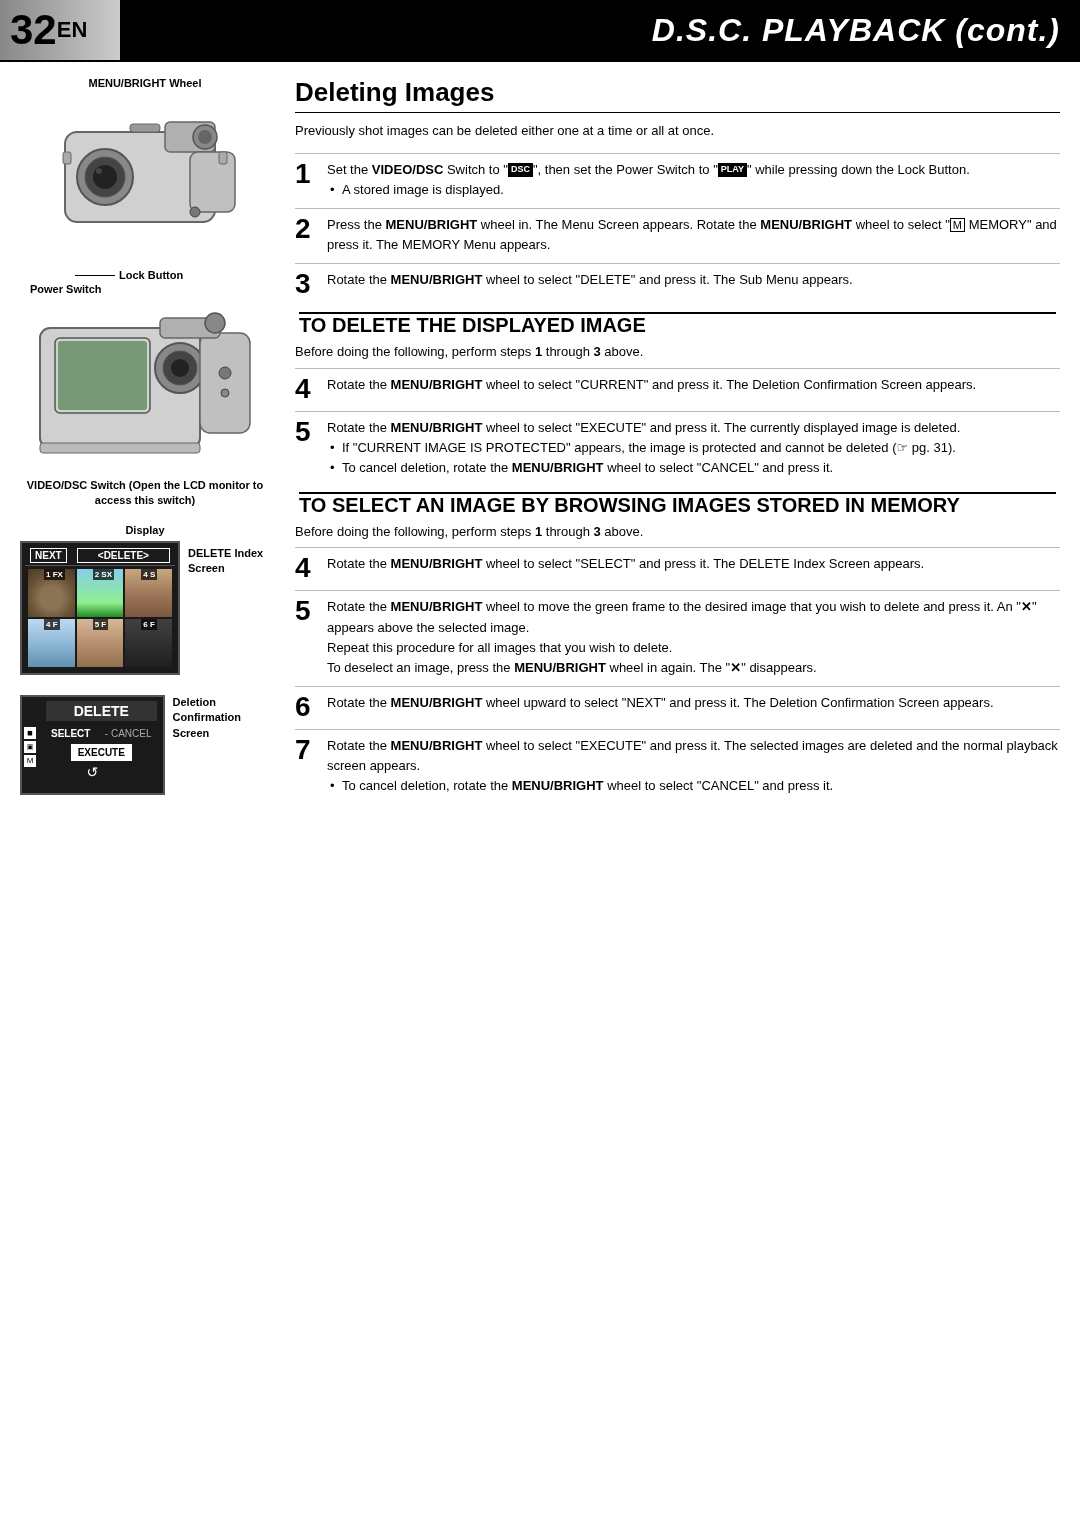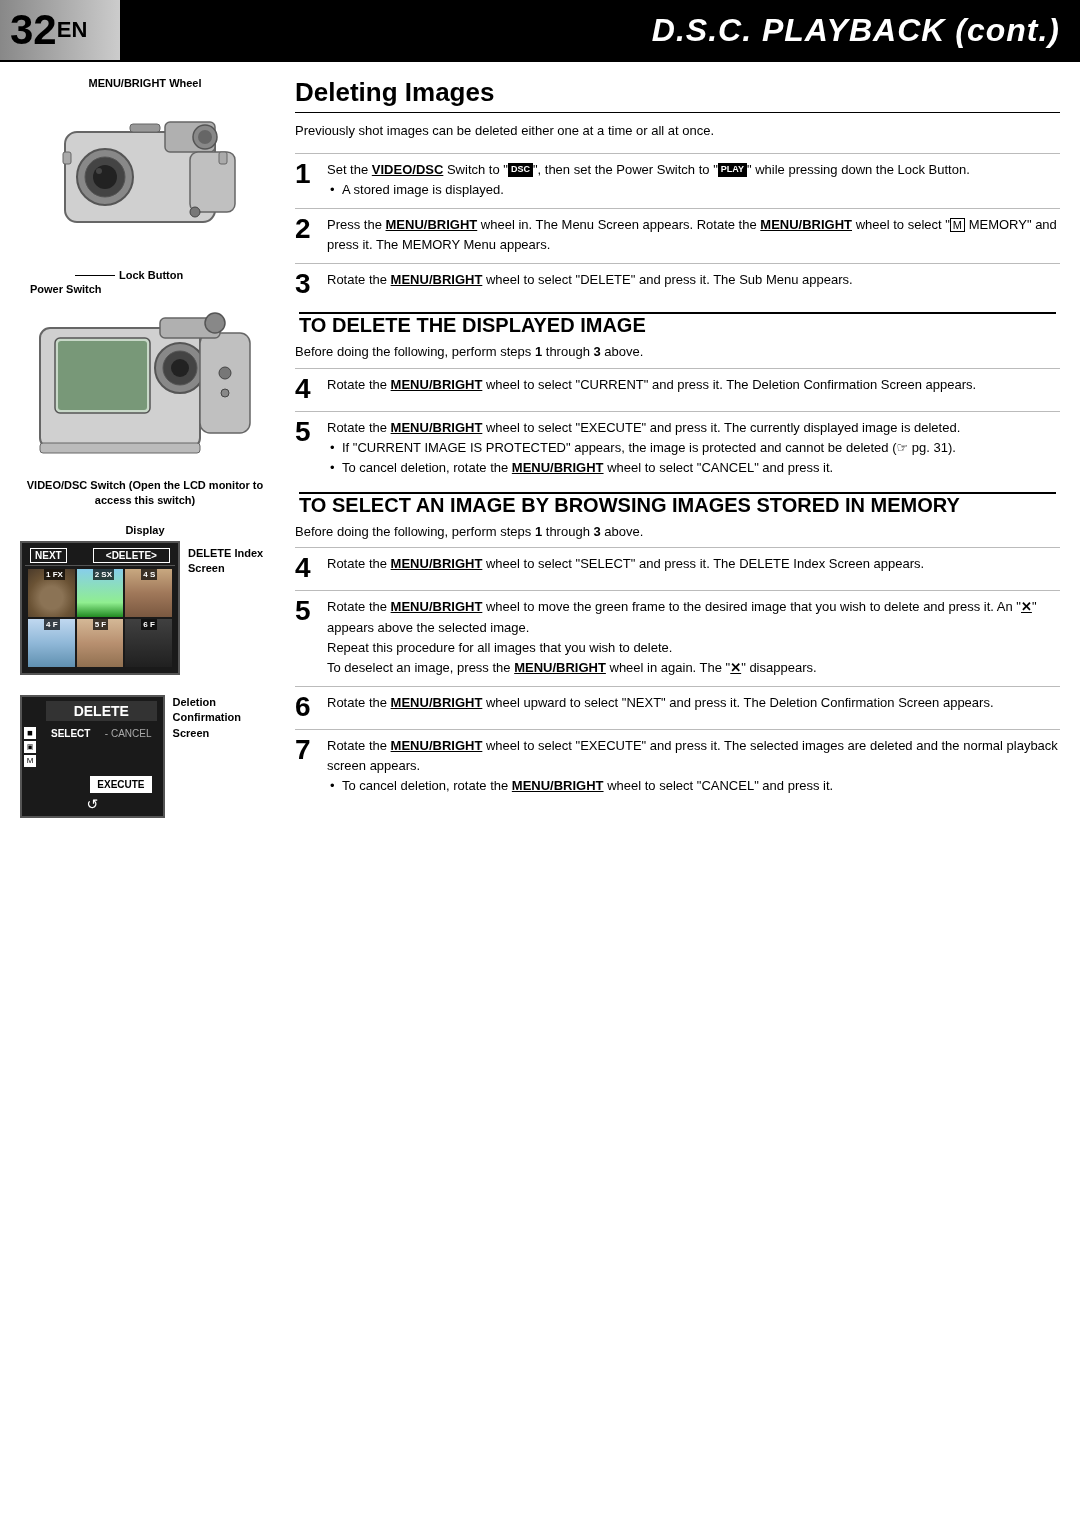--- a/index.html
+++ b/index.html
@@ -135,21 +135,21 @@
       border-bottom: 1px solid #555;
       justify-content: space-between;
     }
     .delete-index-top-bar .next-btn {
       border: 1px solid #fff;
       padding: 1px 4px;
       font-size: 10px;
     }
     .delete-index-top-bar .delete-btn {
       border: 1px solid #fff;
-      padding: 1px 12px;
+      padding: 1px 20px;
       font-size: 10px;
     }
     .thumbnail-grid {
       display: grid;
       grid-template-columns: repeat(3, 1fr);
       gap: 2px;
       padding: 3px;
     }
     .thumbnail-cell {
       background: #333;
@@ -261,21 +261,21 @@
       font-weight: bold;
       min-width: 32px;
       line-height: 1;
       padding-right: 8px;
     }
     .step-text {
       font-size: 13px;
       line-height: 1.55;
       flex: 1;
     }
-    .step-text b { font-weight: bold; text-decoration: underline; }
+    .step-text b { font-weight: bold; }
 
     .subsection-title {
       font-size: 20px;
       font-weight: bold;
       text-transform: uppercase;
       margin: 14px 4px 5px;
       border-top: 2px solid #000;
       padding-top: 0;
     }
     .subsection-intro {
@@ -500,21 +500,21 @@
           <div class="sidebar-icon-box">▣</div>
           <div class="sidebar-icon-box" style="color:#000;font-size:8px;">M</div>
         </div>
         <div style="padding-left: 18px;">
           <div class="deletion-conf-title">DELETE</div>
           <div class="conf-screen-bottom">
             <div class="conf-row">
               <span style="color:#fff; font-size:10px; font-weight:bold;">SELECT</span>
               <span style="color:#aaa; font-size:10px;">- CANCEL</span>
             </div>
-            <div style="text-align:right;margin-top:32px;">
+            <div style="text-align:center;">
               <span class="deletion-conf-execute">EXECUTE</span>
             </div>
           </div>
         </div>
         <div class="arrow-indicator">↺</div>
       </div>
       <div class="screen-label-right">
         <div>Deletion Confirmation Screen</div>
       </div>
     </div>

